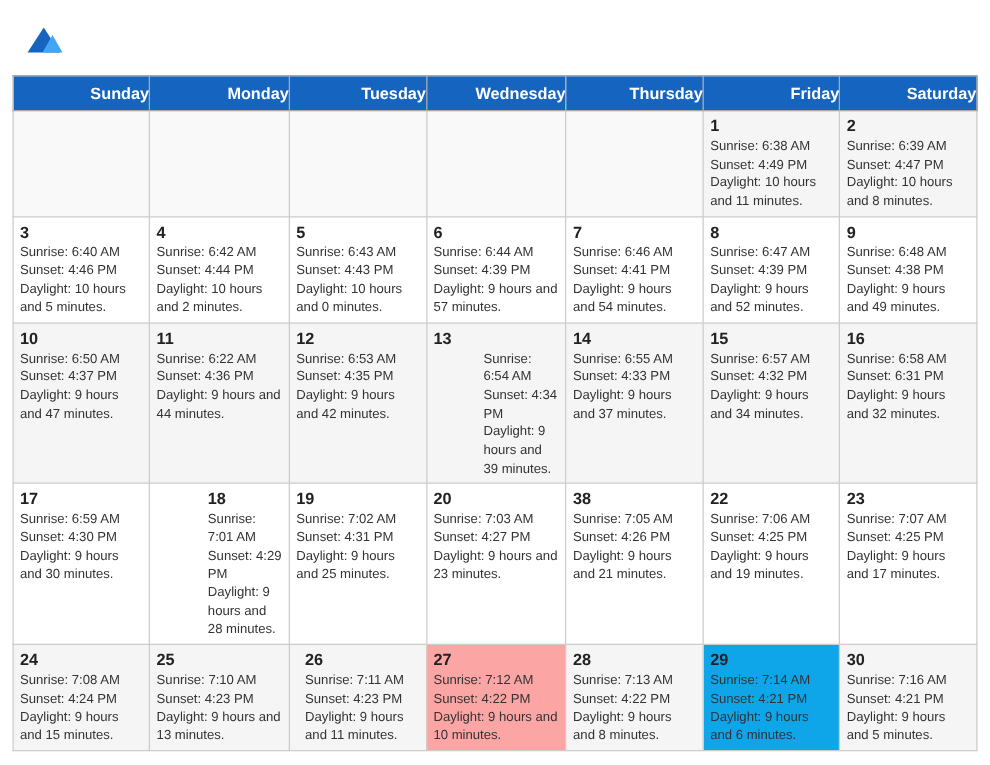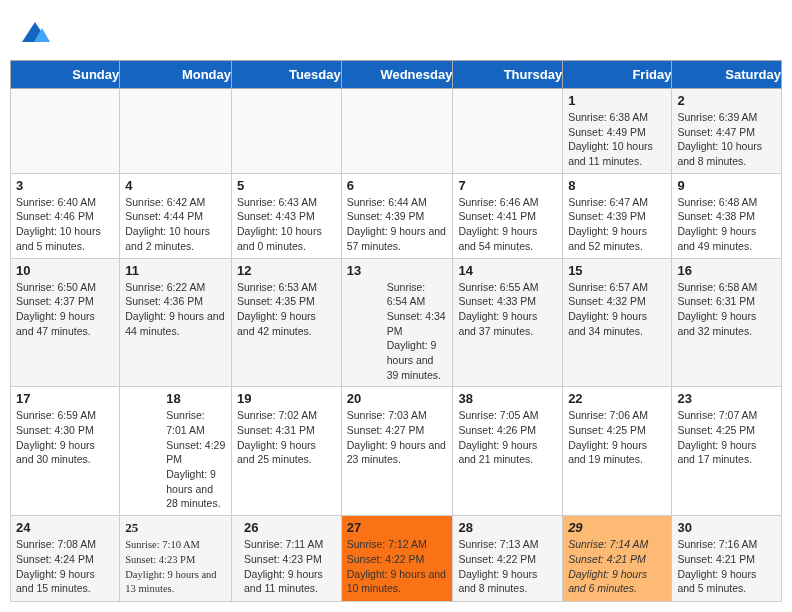--- a/index.html
+++ b/index.html
@@ -281,45 +281,45 @@
 Daylight: 9 hours and 17 minutes.</div>
         </td>
       </tr>
       <tr>
         <td style="background: rgb(245, 245, 245);">
           <span class="day-number">24</span>
           <div class="day-info" style="white-space: pre-line;">Sunrise: 7:08 AM
 Sunset: 4:24 PM
 Daylight: 9 hours and 15 minutes.</div>
         </td>
-        <td style="background: rgb(245, 245, 245); font-family: Liberation Serif, serif;">
+        <td style="background: rgb(245, 245, 245);">
           <span class="day-number">25</span>
           <div class="day-info" style="white-space: pre-line;">Sunrise: 7:10 AM
 Sunset: 4:23 PM
 Daylight: 9 hours and 13 minutes.</div>
         </td>
         <td style="background: rgb(245, 245, 245); padding-left: 12px;">
           <span class="day-number">26</span>
           <div class="day-info" style="white-space: pre-line;">Sunrise: 7:11 AM
 Sunset: 4:23 PM
 Daylight: 9 hours and 11 minutes.</div>
         </td>
-        <td style="background: #f97316;">
+        <td style="background: #fca5a5;">
           <span class="day-number">27</span>
           <div class="day-info" style="white-space: pre-line;">Sunrise: 7:12 AM
 Sunset: 4:22 PM
 Daylight: 9 hours and 10 minutes.</div>
         </td>
         <td style="background: rgb(245, 245, 245);">
           <span class="day-number">28</span>
           <div class="day-info" style="white-space: pre-line;">Sunrise: 7:13 AM
 Sunset: 4:22 PM
 Daylight: 9 hours and 8 minutes.</div>
         </td>
-        <td style="background: #fdba74; font-style: italic;">
+        <td style="background: #0ea5e9;">
           <span class="day-number">29</span>
           <div class="day-info" style="white-space: pre-line;">Sunrise: 7:14 AM
 Sunset: 4:21 PM
 Daylight: 9 hours and 6 minutes.</div>
         </td>
         <td style="background: rgb(245, 245, 245);">
           <span class="day-number">30</span>
           <div class="day-info" style="white-space: pre-line;">Sunrise: 7:16 AM
 Sunset: 4:21 PM
 Daylight: 9 hours and 5 minutes.</div>

